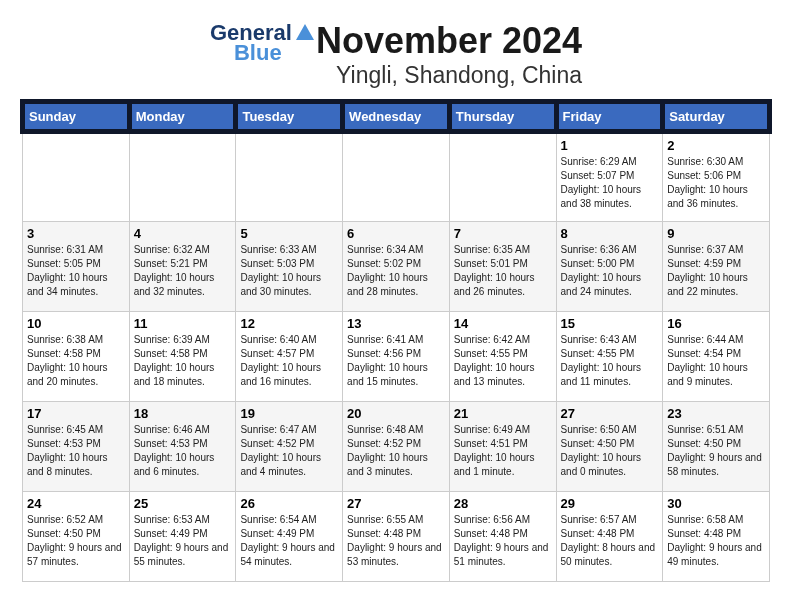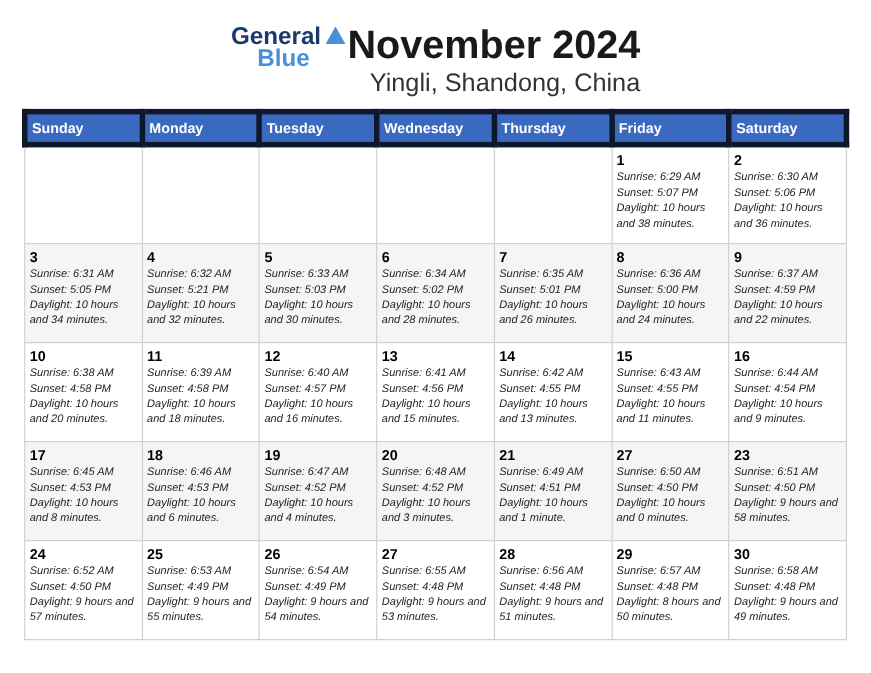--- a/index.html
+++ b/index.html
@@ -62,21 +62,20 @@
     .day-number {
       font-weight: bold;
       font-size: 13px;
       display: block;
       margin-bottom: 2px;
     }
     .day-info {
       font-size: 10px;
       color: #222;
       line-height: 1.4;
-      font-style: italic;
     }
     .empty-cell {
       background: #fff !important;
     }
   </style>
 </head>
 <body>
 
 <div class="header">
   <div class="logo">

